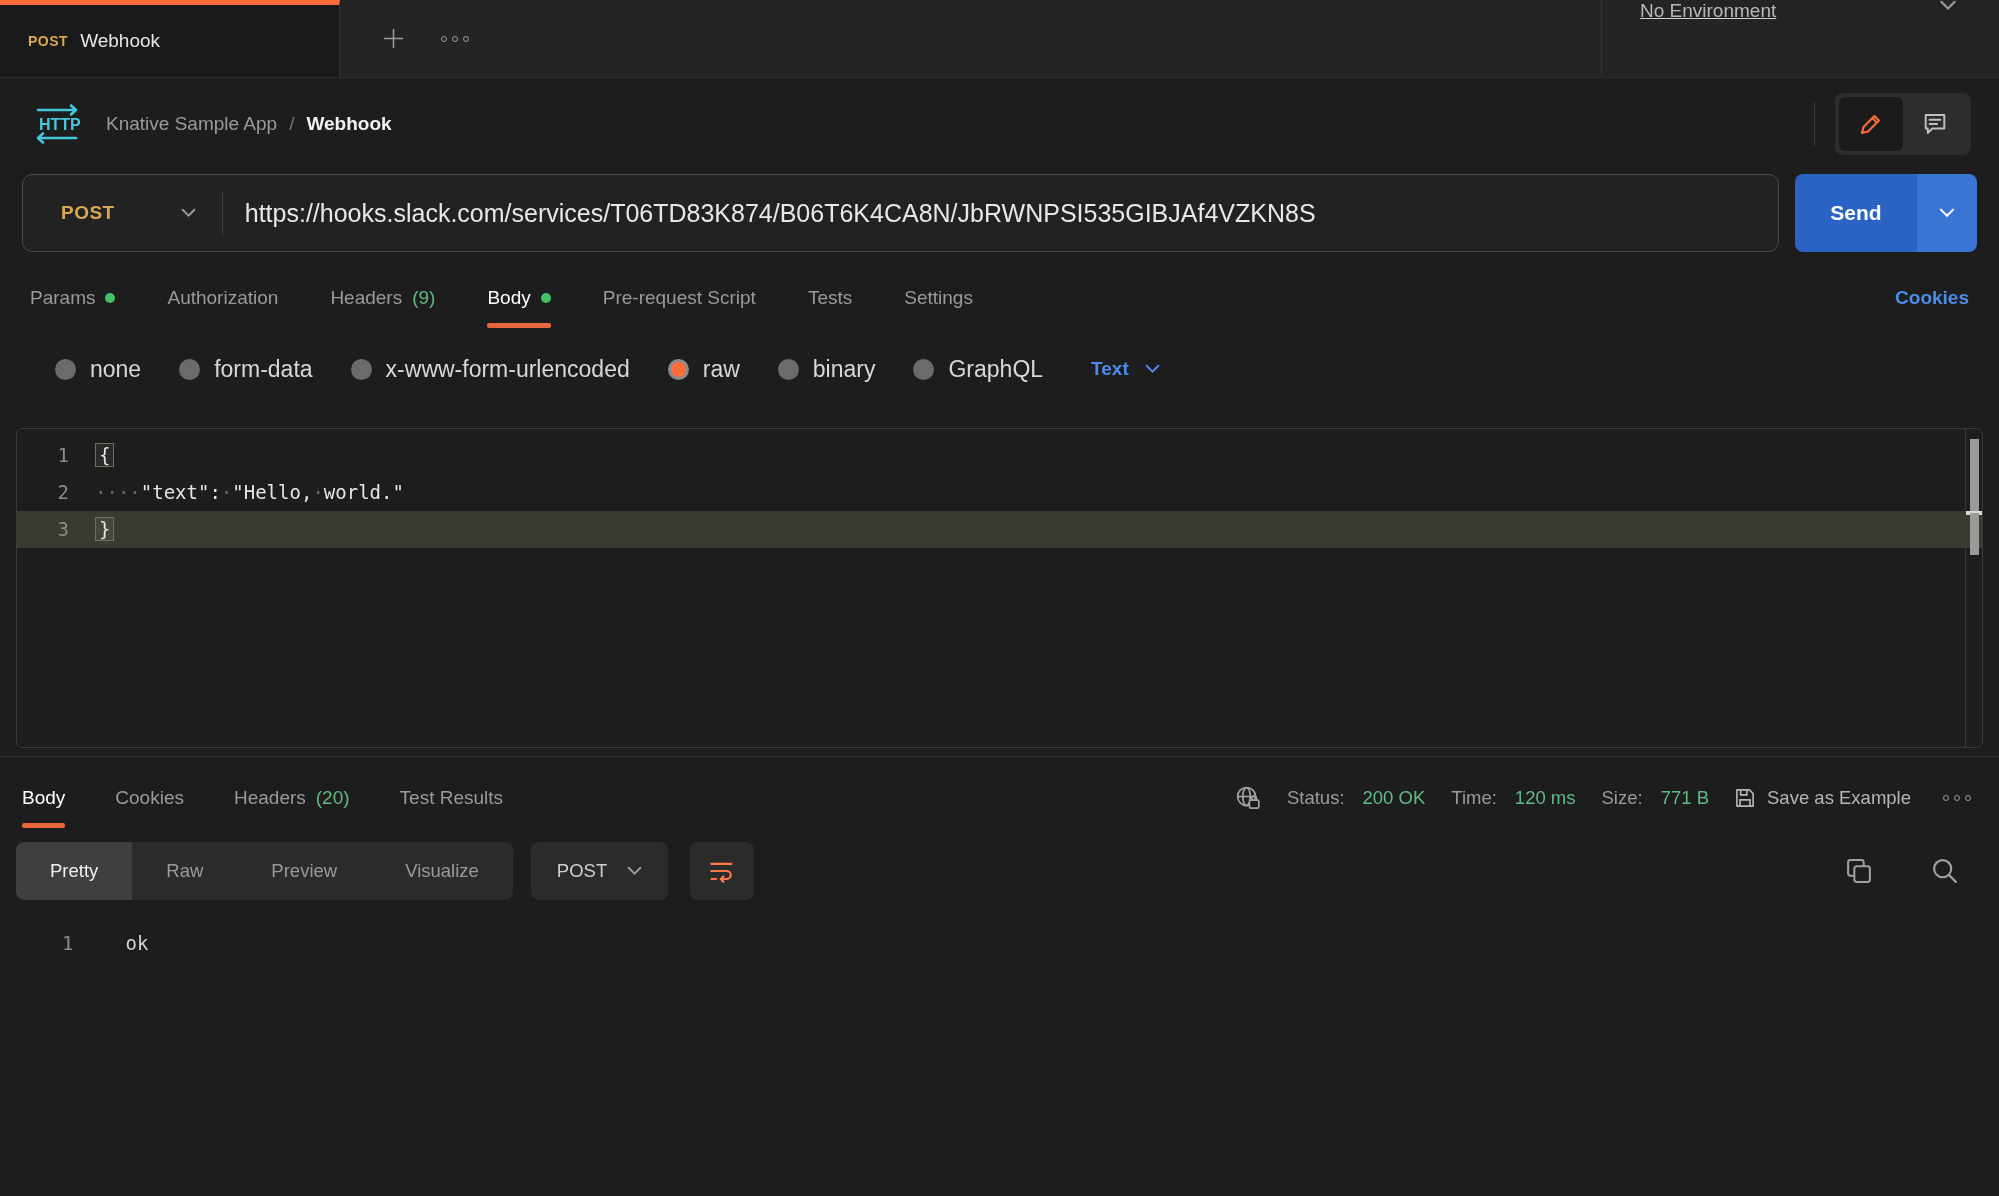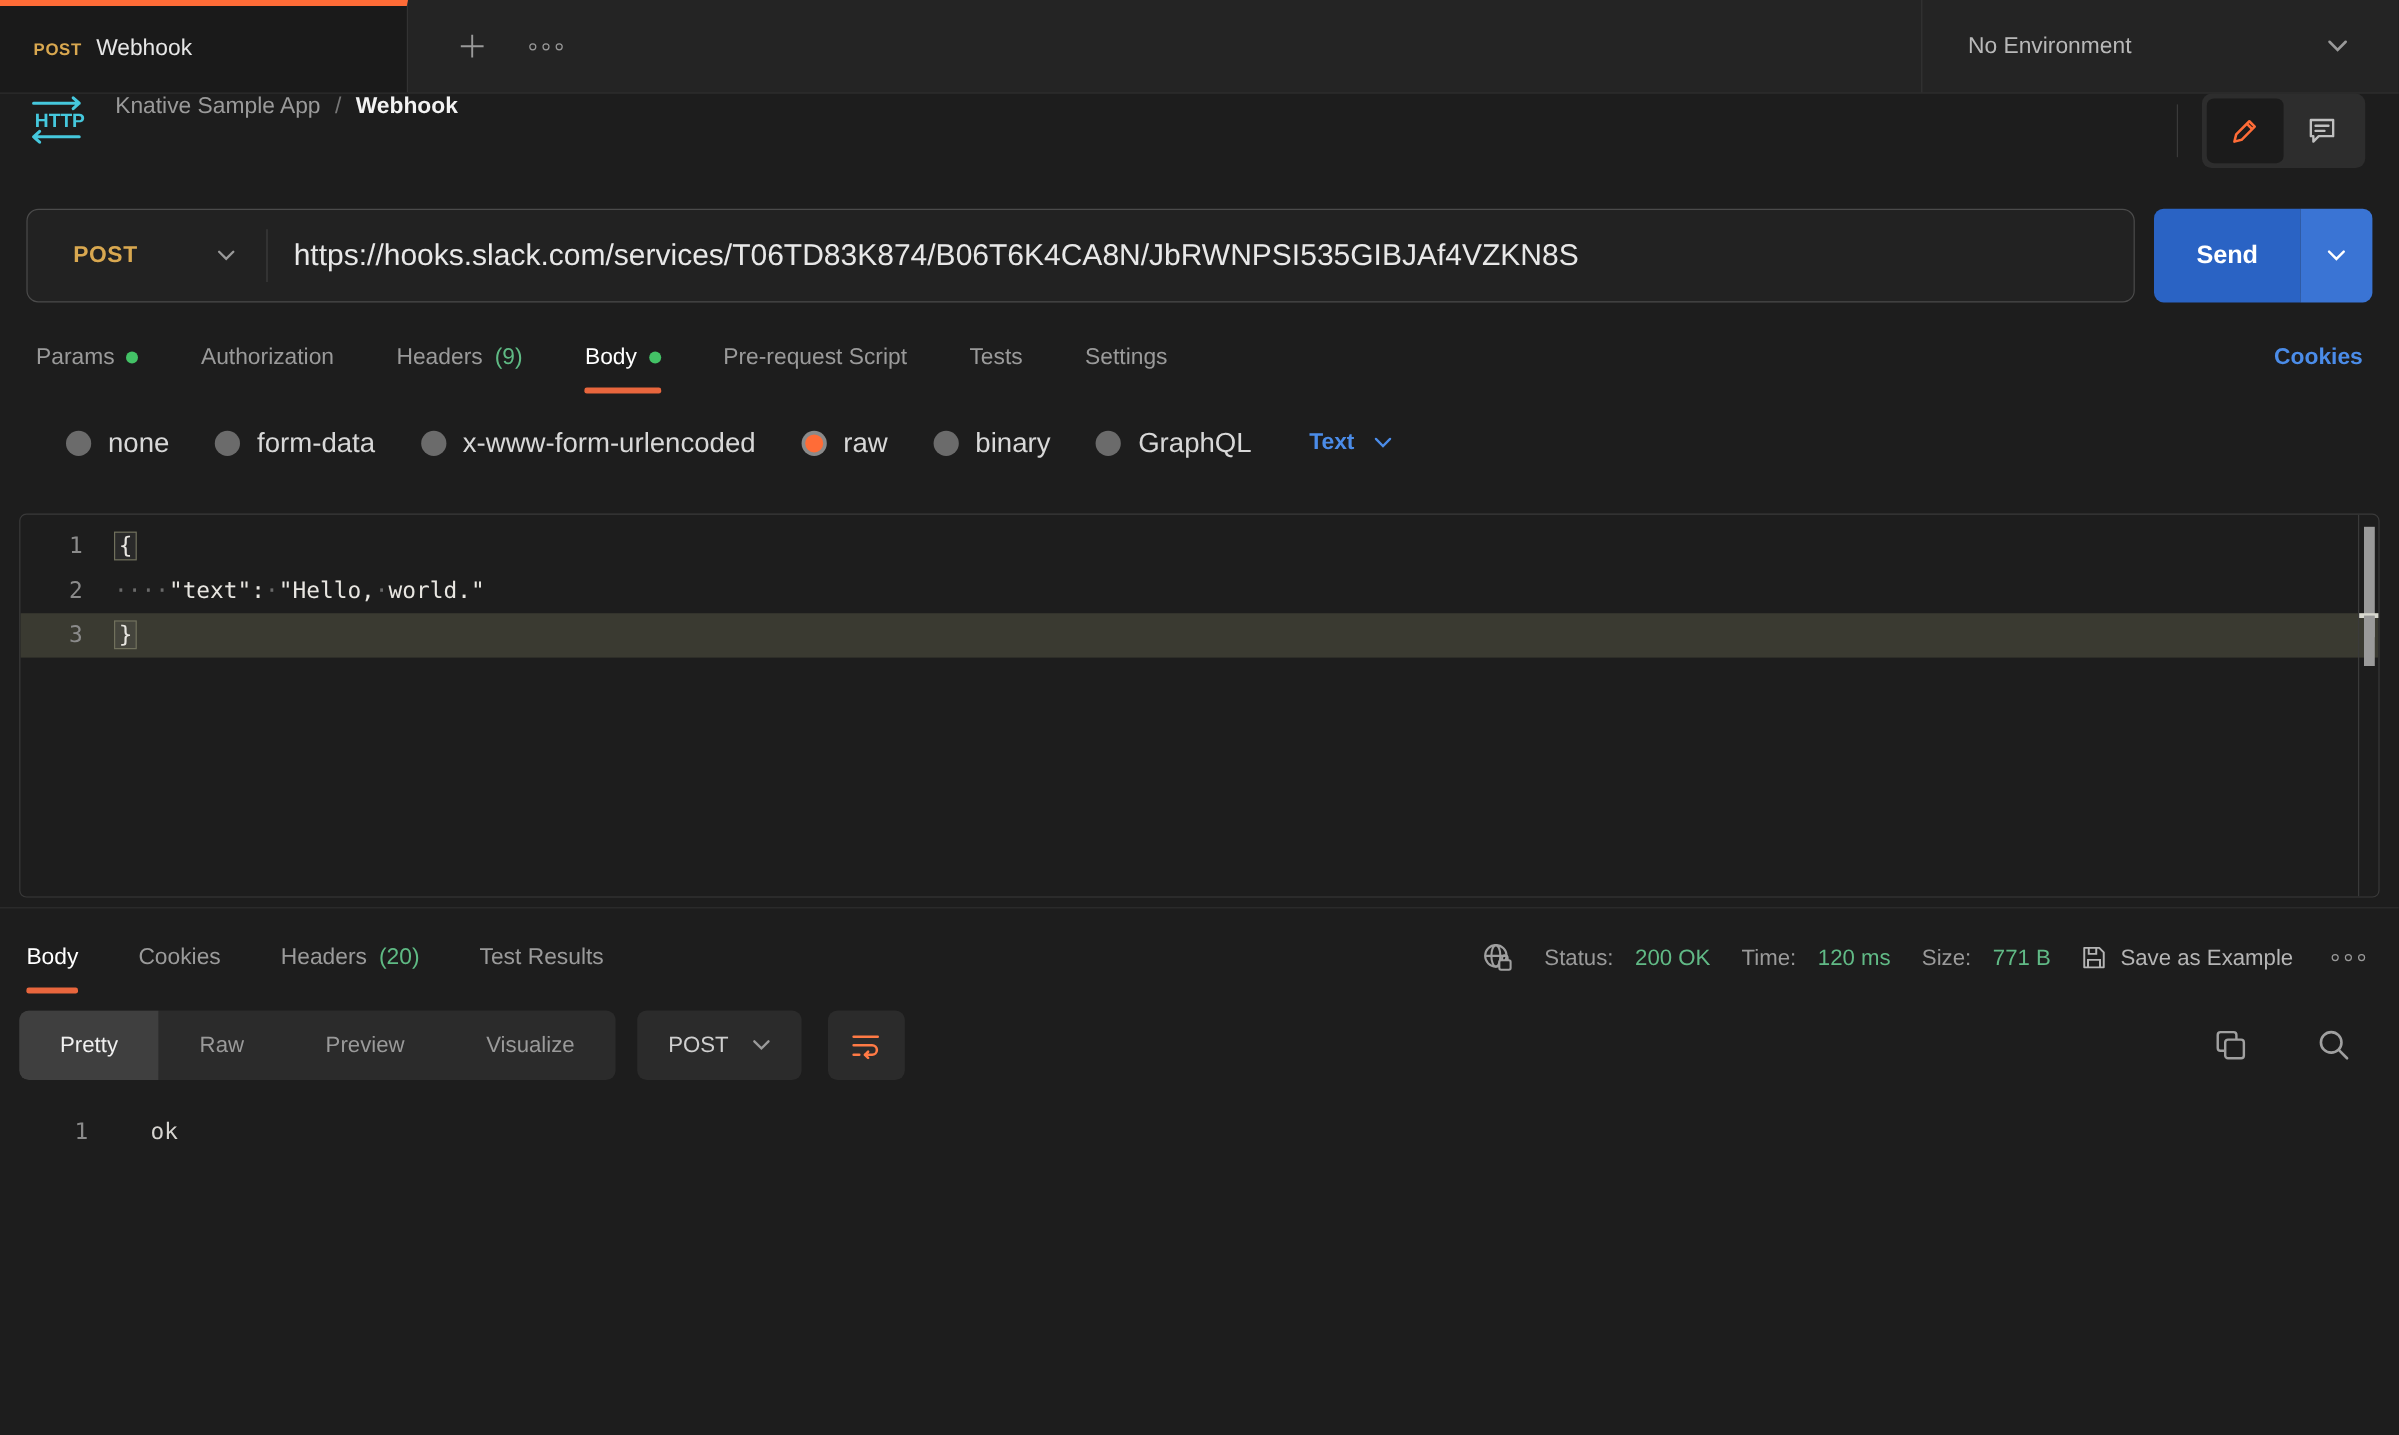--- a/index.html
+++ b/index.html
@@ -19,27 +19,27 @@
     border-right:1px solid #333; display:flex; align-items:center; gap:12px;
     padding:0 28px; cursor:pointer;
   }
   .tab-method { color:#d9a850; font-size:14px; font-weight:700; letter-spacing:.5px; }
   .tab-title { color:#e6e6e6; font-size:19px; }
   .tab-strip { flex:1; display:flex; align-items:center; gap:34px; padding-left:40px; }
   .icon-btn { background:none; border:none; cursor:pointer; color:#9a9a9a; display:flex; align-items:center; }
   .dots { display:flex; gap:5px; align-items:center; }
   .dots i { width:6px; height:6px; border:1.6px solid #9a9a9a; border-radius:50%; display:block; }
   .env-section {
-    width:398px; border-left:1px solid #333; display:flex; align-items:center;
-    justify-content:space-between; padding:0 42px 0 38px; cursor:pointer;
+    width:398px; border-left:1px solid #333; display:flex; align-items:flex-start;
+    justify-content:space-between; padding:0 42px 0 38px; cursor:pointer;text-decoration:underline;
   }
   .env-label { color:#b8b8b8; font-size:19px; }
 
   
-  .header-row { height:92px; display:flex; align-items:flex-start; padding:0 28px 0 20px; }
+  .header-row { height:92px; display:flex; align-items:center; padding:0 28px 0 30px; }
   .http-badge { margin-right:22px; }
   .crumb-collection { color:#9a9a9a; font-size:19px; cursor:pointer; }
   .crumb-sep { color:#777; font-size:19px; margin:0 12px; }
   .crumb-name { color:#f2f2f2; font-size:19px; font-weight:700; }
   .header-right { margin-left:auto; display:flex; align-items:center; gap:20px; }
   .save-group { display:flex; }
   .save-btn {
     display:flex; align-items:center; gap:12px; background:#2a2a2a; border:none;
     color:#8a8a8a; font-size:19px; padding:0 22px; height:58px;
     border-radius:6px 0 0 6px; cursor:pointer;

